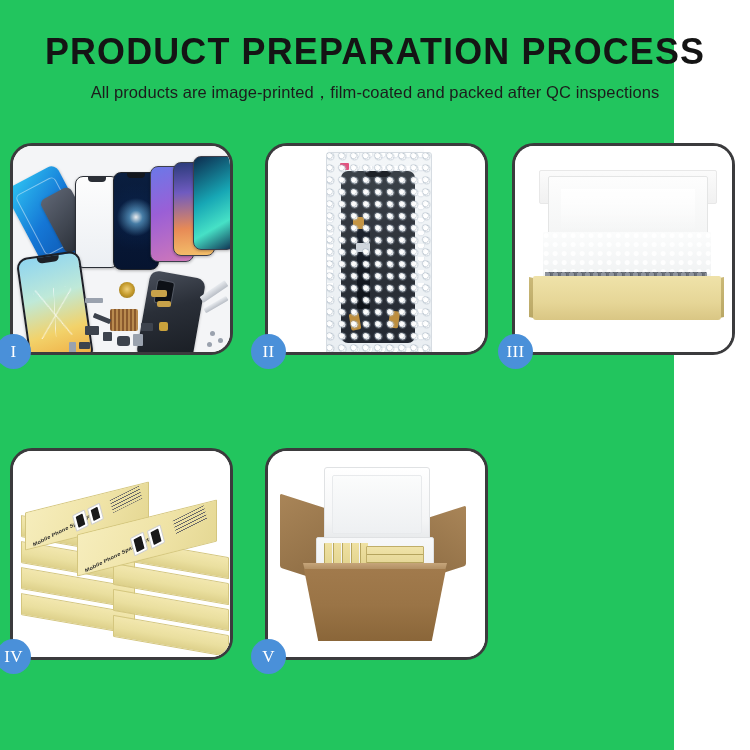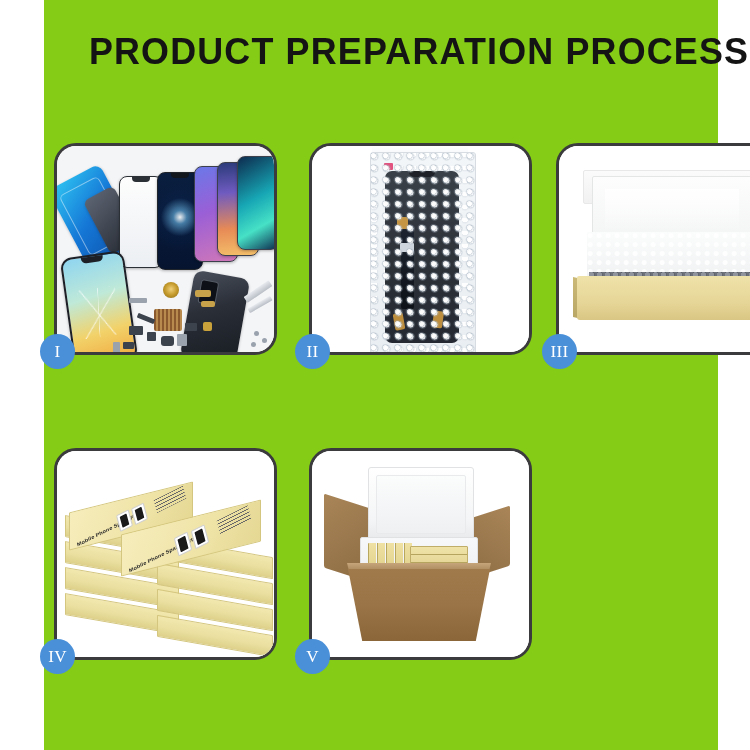--- a/index.html
+++ b/index.html
@@ -9,22 +9,21 @@
     height: 750px;
     background: #ffffff;
     font-family: "Liberation Sans", sans-serif;
     overflow: hidden;
   }
 
   #page {
     position: relative;
     width: 674px;
     height: 750px;
-    background: #84cc16;
-    margin-left: 44px;
+    background: #22c55e;
   }
 
   
   .header {
     position: absolute;
     left: 0;
     top: 0;
     width: 750px;
     text-align: center;
   }
@@ -466,20 +465,21 @@
     transform:rotate(-10deg);
   }
 </style>
 </head>
 <body>
 
 <div id="page">
 
   <div class="header">
     <h1 class="main-title">PRODUCT PREPARATION PROCESS</h1>
+    <p class="sub-title">All products are image-printed，film-coated and packed after QC inspections</p>
   </div>
 
   <div class="grid">
 
     <div class="panel p1">
       <div class="stage">
         <div class="pan1-bg"></div>
 
         <div class="phone ph-adhesive"></div>
         <div class="phone ph-back-small"></div>

